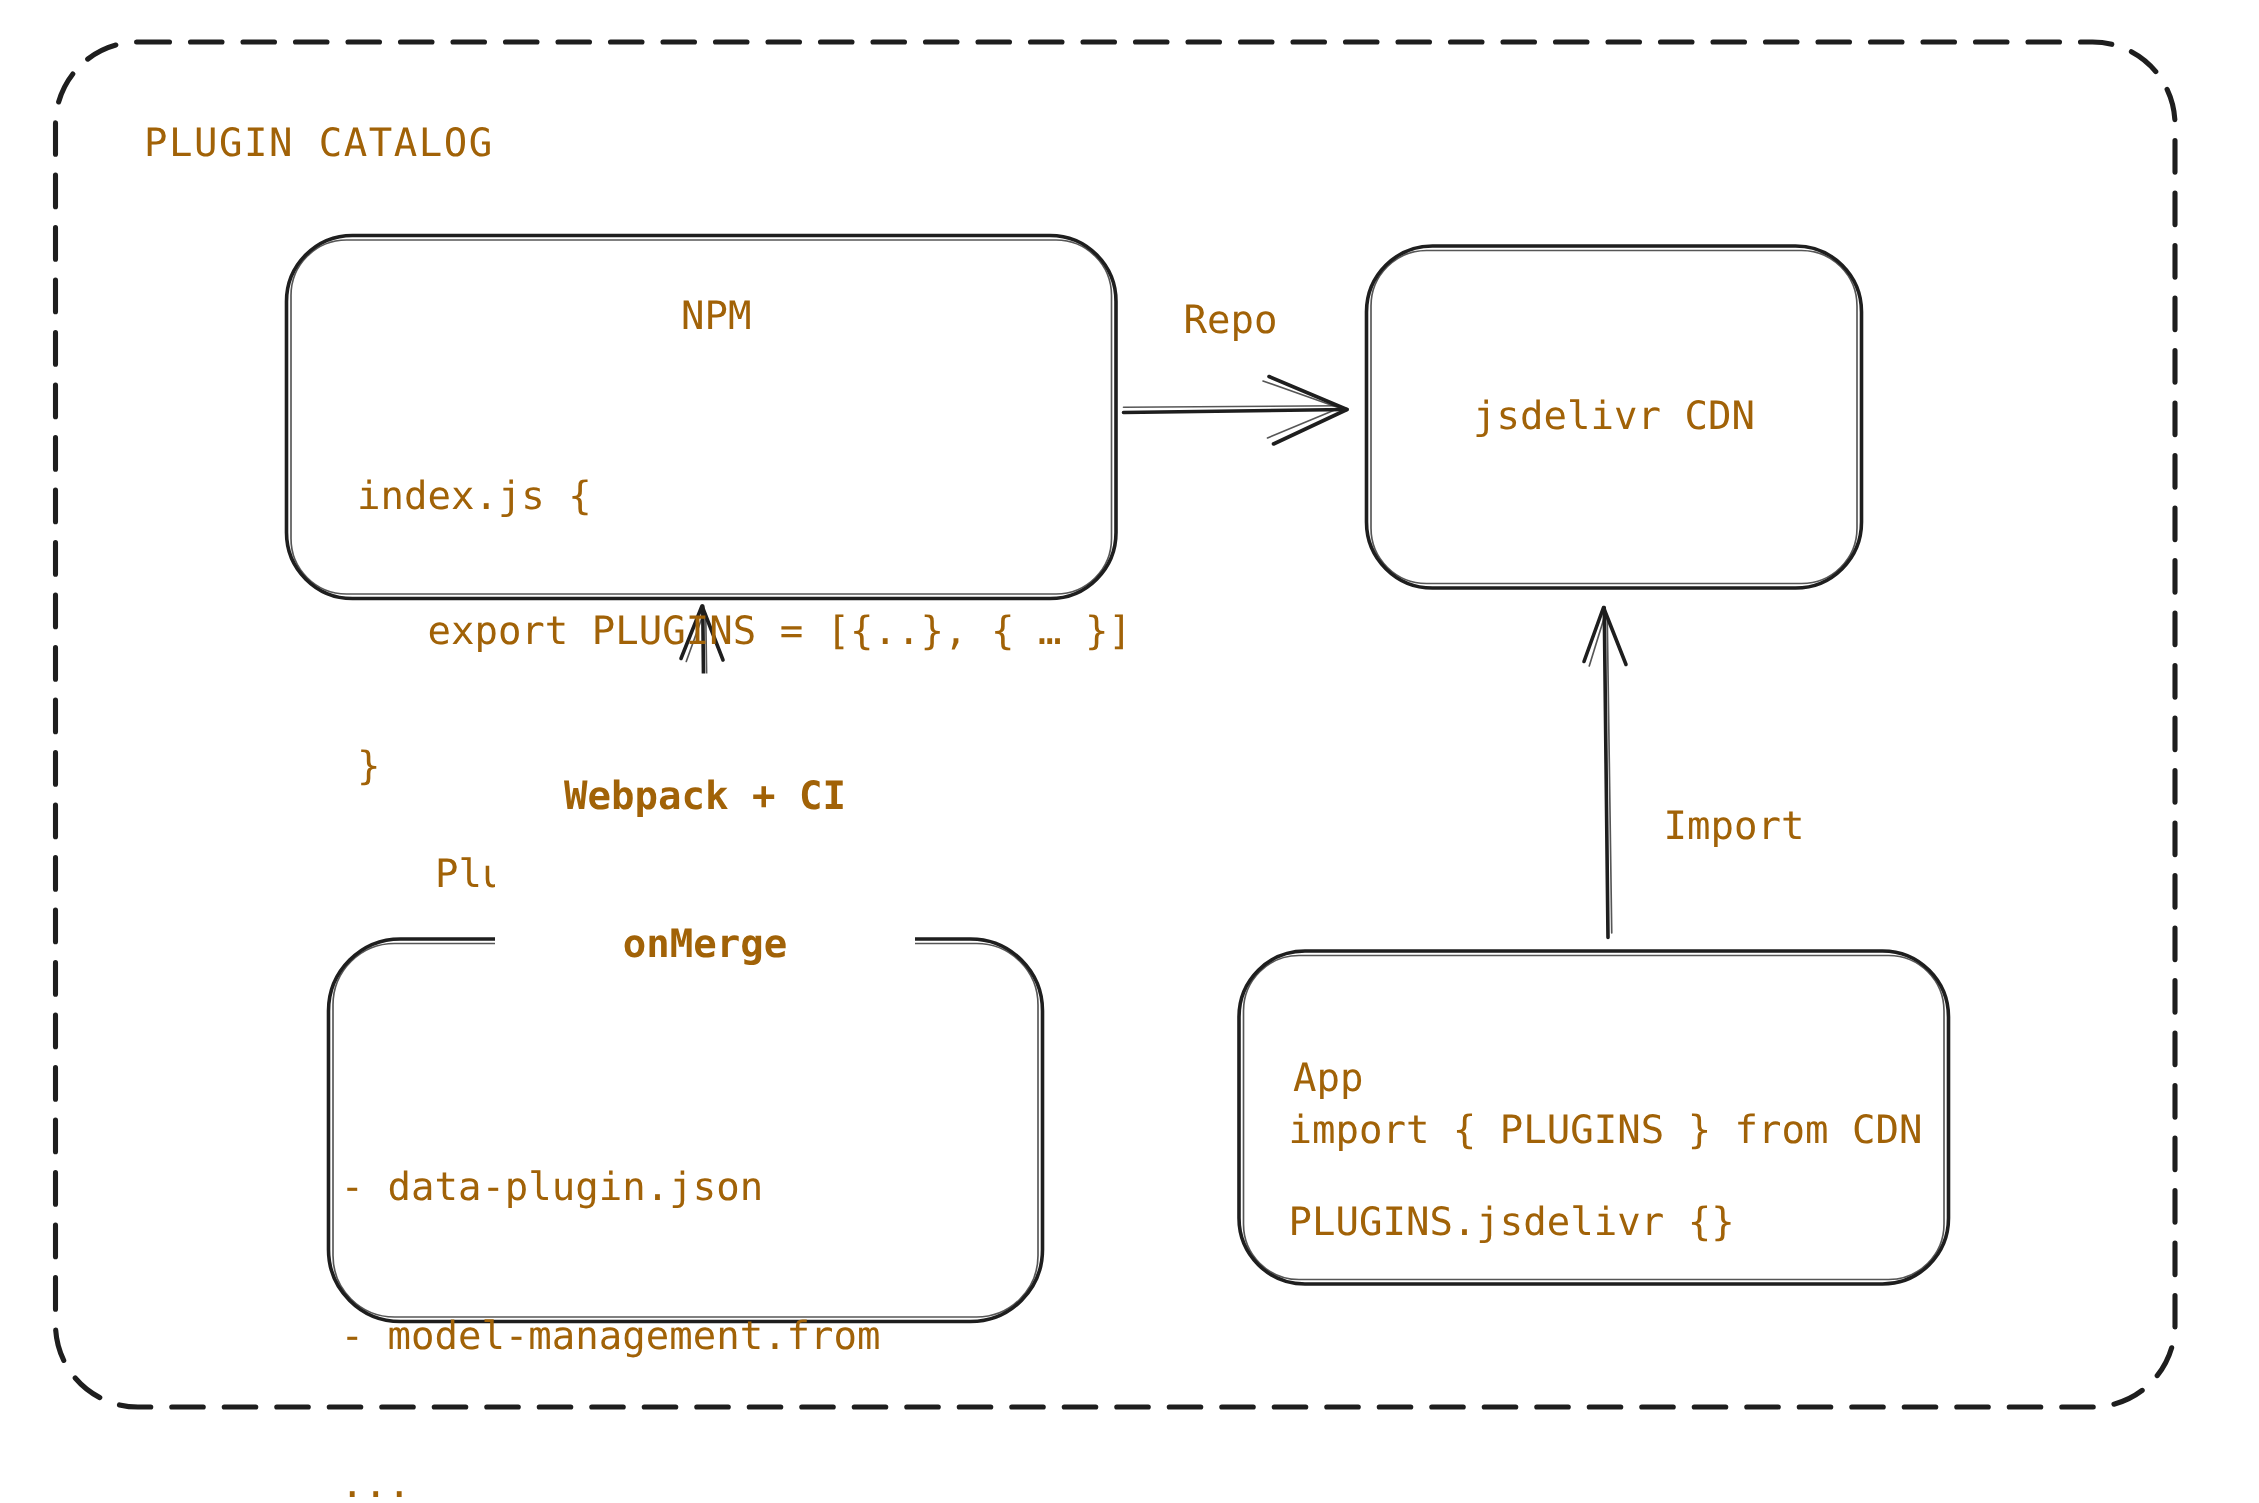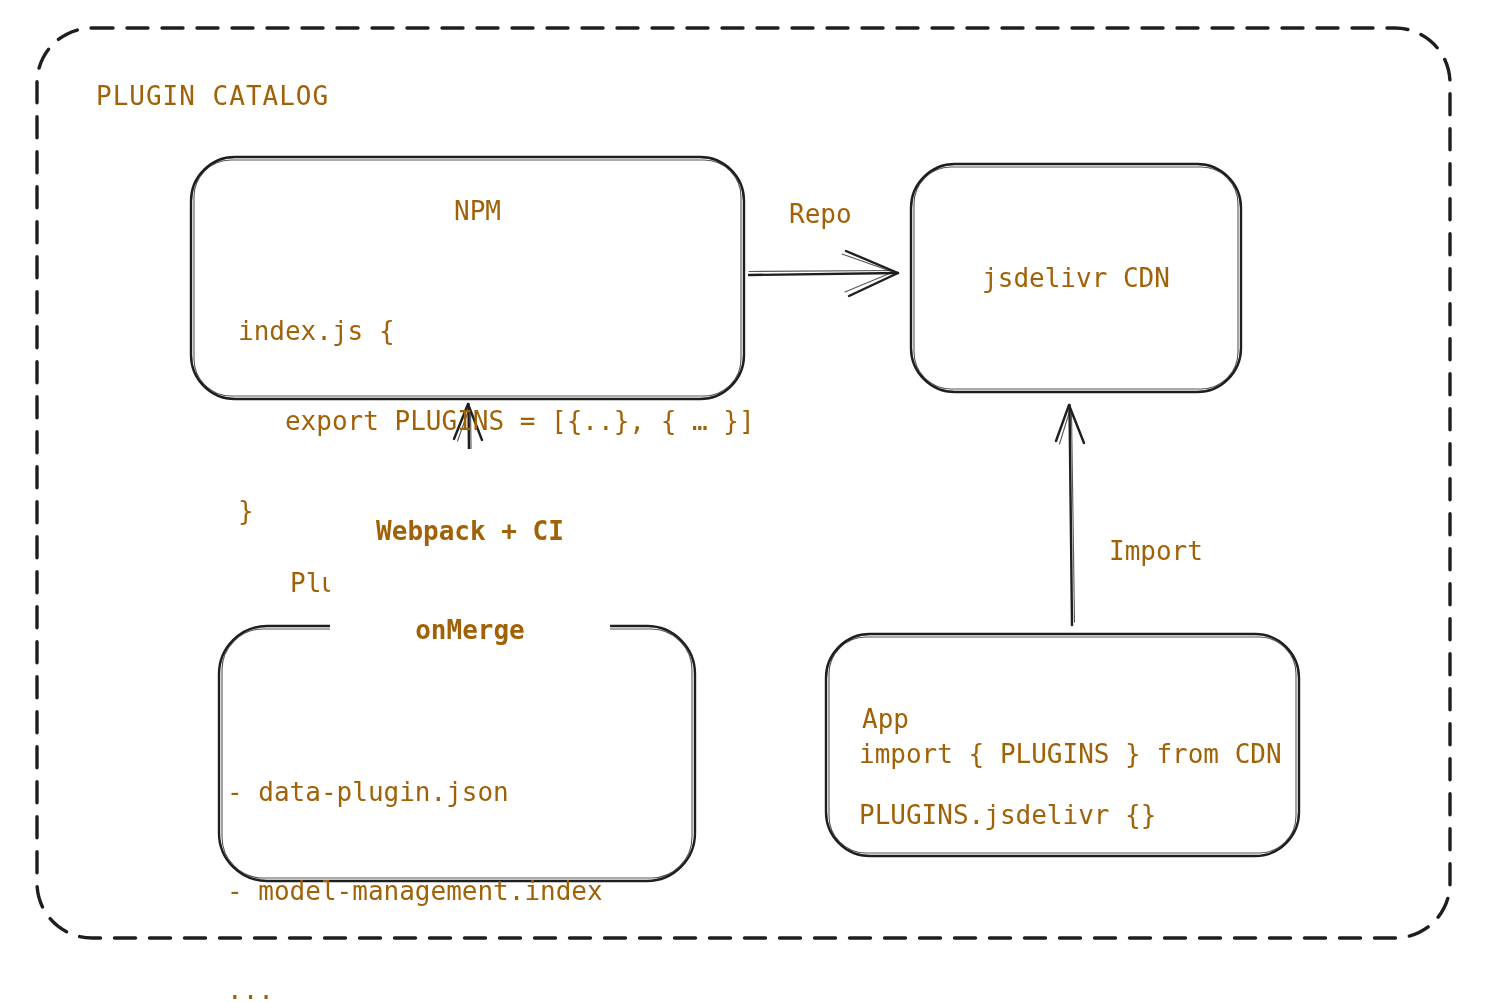--- a/index.html
+++ b/index.html
@@ -128,21 +128,21 @@
   <div class="txt build-label center">
     <div>Webpack + CI</div>
     <div>onMerge</div>
   </div>
 
   <div class="txt import-label">Import</div>
 
   <div class="txt repo-title">Plugin Catalog Repo</div>
   <div class="txt repo-files">
     <div class="code-line">- data-plugin.json</div>
-    <div class="code-line">- model-management.index</div>
+    <div class="code-line">- model-management.from</div>
     <div class="code-line">...</div>
   </div>
 
   <div class="txt app-title">App</div>
   <div class="txt app-code-1 code-line">import { PLUGINS } from CDN</div>
   <div class="txt app-code-2 code-line">PLUGINS.jsdelivr {}</div>
 
 </div>
 
 </body></html>

